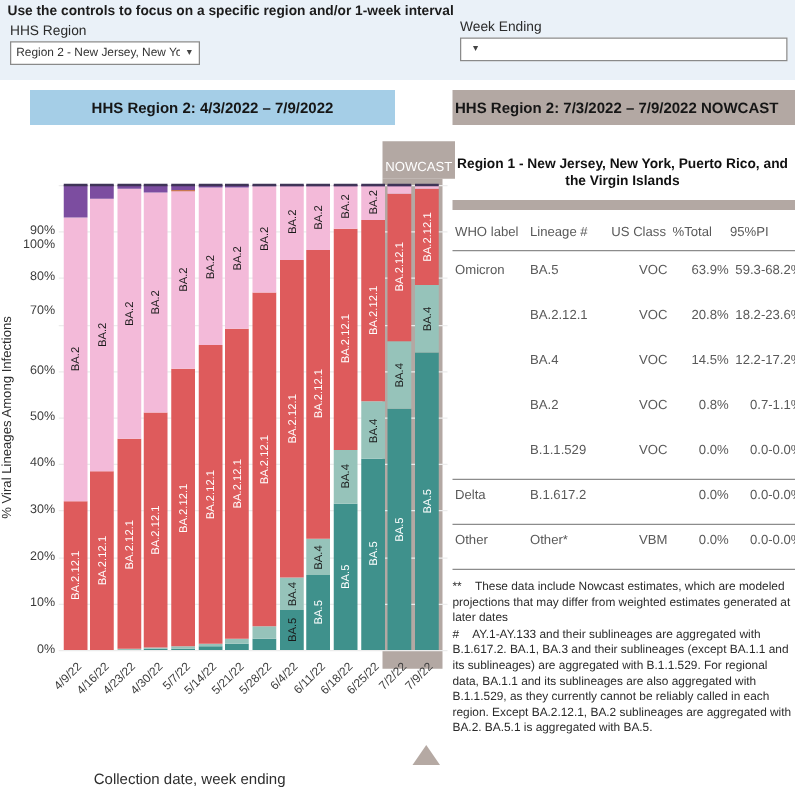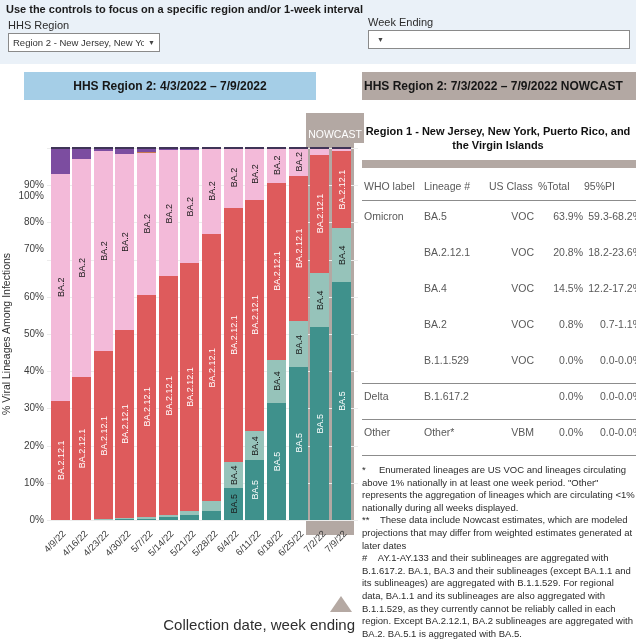--- a/index.html
+++ b/index.html
@@ -30,21 +30,21 @@
   .gridline{height:1px;background:#ececec;left:47px;width:311px;}
   .ytick{width:34px;left:10px;text-align:right;font-size:10px;color:#3c3c3c;}
   .ytitle{left:-2px;top:48px;height:372px;width:16px;display:flex;align-items:center;justify-content:center;
           writing-mode:vertical-rl;transform:rotate(180deg);font-size:10.5px;color:#2e2e2e;}
   .bar-segment{position:absolute;overflow:visible;}
   .seg-label{position:absolute;left:0;top:0;width:100%;height:100%;display:flex;align-items:center;
              justify-content:center;writing-mode:vertical-rl;transform:rotate(180deg);font-size:9px;}
   .bar-cap{position:absolute;height:2px;background:#3f3457;}
   .xtick{width:54px;text-align:right;font-size:9.5px;color:#3c3c3c;transform:rotate(-45deg);
          transform-origin:100% 0;white-space:nowrap;}
-  .xaxis-title{left:75px;top:516px;width:280px;text-align:right;font-size:15px;color:#2e2e2e;}
+  .xaxis-title{left:75px;top:516px;width:280px;text-align:left;font-size:12px;color:#2e2e2e;}
   .triangle{left:330px;top:496px;width:0;height:0;border-left:11px solid transparent;
             border-right:11px solid transparent;border-bottom:16px solid #b5a9a3;}
   
   .rpanel{left:362px;top:100px;width:274px;height:540px;overflow:visible;}
   .tbl-title{left:0px;top:24px;width:272px;text-align:center;font-size:11px;font-weight:bold;color:#111;line-height:14px;}
   .tbl-bar{left:0px;top:60px;width:274px;height:8px;background:#b3a8a3;}
   .th{font-size:10.5px;color:#595959;position:absolute;top:80px;}
   .hline{position:absolute;height:1px;background:#8c8c8c;left:0;width:274px;}
   .cell{position:absolute;font-size:10.5px;color:#595959;white-space:nowrap;}
   .foot{position:absolute;left:0;top:364px;width:274px;font-size:9.5px;line-height:12.6px;color:#2b2b2b;}
@@ -314,17 +314,16 @@
       <div class="cell" style="left: 176px; top: 290px; width: 45px; text-align: right;">0.0%</div>
       <div class="cell" style="left: 222px; top: 290px; width: 58px; text-align: right;">0.0-0.0%</div>
       <div class="hline" style="top: 319px;"></div>
       <div class="cell" style="left: 2px; top: 326px;">Other</div>
       <div class="cell" style="left: 62px; top: 326px;">Other*</div>
       <div class="cell" style="left: 176px; top: 326px; width: 45px; text-align: right;">0.0%</div>
       <div class="cell" style="left: 222px; top: 326px; width: 58px; text-align: right;">0.0-0.0%</div>
       <div class="hline" style="top: 355px;"></div>
     </div>
   <div class="foot" id="footnotes">
-      <p>*&nbsp;&nbsp;&nbsp;&nbsp;&nbsp;Enumerated lineages are US VOC and lineages circulating above 1% nationally in at least one week period. "Other" represents the aggregation of lineages which are circulating &lt;1% nationally during all weeks displayed.</p>
       <p>**&nbsp;&nbsp;&nbsp;&nbsp;These data include Nowcast estimates, which are modeled projections that may differ from weighted estimates generated at later dates</p>
       <p>#&nbsp;&nbsp;&nbsp;&nbsp;AY.1-AY.133 and their sublineages are aggregated with B.1.617.2. BA.1, BA.3 and their sublineages (except BA.1.1 and its sublineages) are aggregated with B.1.1.529. For regional data, BA.1.1 and its sublineages are also aggregated with B.1.1.529, as they currently cannot be reliably called in each region. Except BA.2.12.1, BA.2 sublineages are aggregated with BA.2. BA.5.1 is aggregated with BA.5.</p>
     </div>
 </div>
 
 </body></html>

